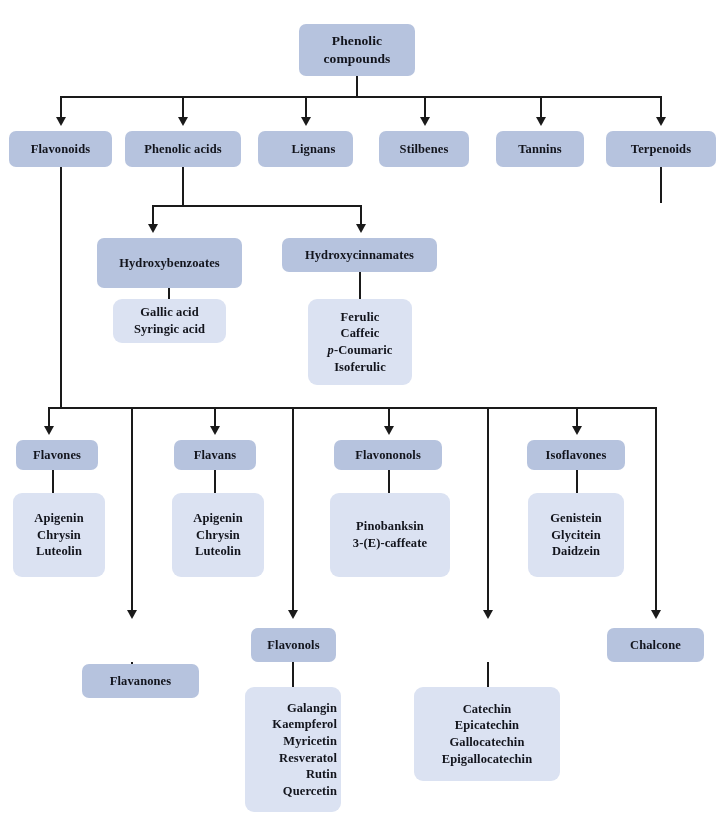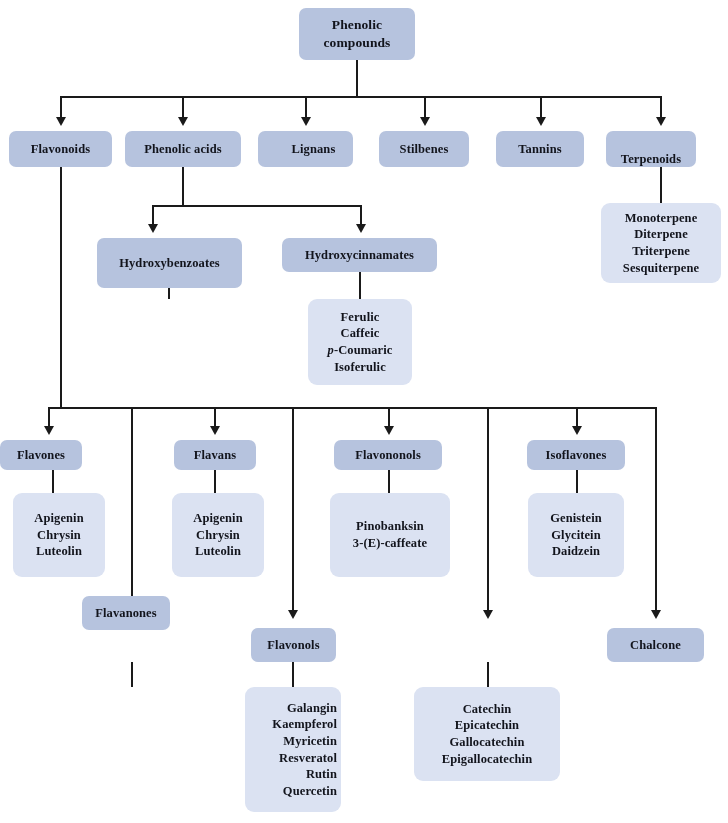--- a/index.html
+++ b/index.html
@@ -72,21 +72,21 @@
     border-right: 5px solid transparent;
     border-top: 9px solid #1a1a1a;
     z-index: 2;
   }
 </style>
 </head>
 <body>
 
 <div id="canvas">
 
-  <div class="node root" style="left:299px; top:8px; width:116px; height:52px;">
+  <div class="node root" style="left:299px; top:24px; width:116px; height:52px;">
     <span class="lines">
       <span>Phenolic</span>
       <span>compounds</span>
     </span>
   </div>
 
   <div class="edge vline" style="left:356px; top:60px; width:1.6px; height:37px;"></div>
 
   <div class="edge hline" style="left:61px; top:96px; width:600px; height:1.6px;"></div>
 
@@ -131,51 +131,49 @@
       <span>Stilbenes</span>
     </span>
   </div>
 
   <div class="node head" style="left:496px; top:131px; width:88px; height:36px;">
     <span class="lines">
       <span>Tannins</span>
     </span>
   </div>
 
-  <div class="node head" style="left:606px; top:131px; width:90px; height:36px;align-items:flex-end;">
+  <div class="node head" style="left:606px; top:131px; width:110px; height:36px;">
     <span class="lines">
       <span>Terpenoids</span>
     </span>
   </div>
 
   <div class="edge vline" style="left:660px; top:167px; height:36px;"></div>
-  <div class="node leaf" style="left:601px; top:203px; width:120px; height:80px;">
-    <span class="lines">
-      <span>Monoterpene</span>
-      <span>Diterpene</span>
-      <span>Triterpene</span>
-      <span>Sesquiterpene</span>
-    </span>
-  </div>
 
   <div class="edge vline" style="left:182px; top:167px; height:39px;"></div>
   <div class="edge hline" style="left:153px; top:205px; width:209px; height:1.6px;"></div>
 
   <div class="edge vline" style="left:152px; top:205px; height:22px;"></div>
   <div class="arrow" style="left:148px; top:224px;"></div>
 
   <div class="edge vline" style="left:360px; top:205px; height:22px;"></div>
   <div class="arrow" style="left:356px; top:224px;"></div>
 
   <div class="node head" style="left:97px; top:238px; width:145px; height:50px;">
     <span class="lines">
       <span>Hydroxybenzoates</span>
     </span>
   </div>
   <div class="edge vline" style="left:168px; top:272px; height:27px;"></div>
+  <div class="node leaf" style="left:113px; top:299px; width:113px; height:44px;">
+    <span class="lines">
+      <span>Gallic acid</span>
+      <span>Syringic acid</span>
+    </span>
+  </div>
 
   <div class="node head" style="left:282px; top:238px; width:155px; height:34px;">
     <span class="lines">
       <span>Hydroxycinnamates</span>
     </span>
   </div>
   <div class="edge vline" style="left:359px; top:272px; height:27px;"></div>
   <div class="node leaf" style="left:308px; top:299px; width:104px; height:86px;">
     <span class="lines">
       <span>Ferulic</span>
@@ -205,21 +203,21 @@
 
   <div class="edge vline" style="left:292px; top:407px; height:206px;"></div>
   <div class="arrow" style="left:288px; top:610px;"></div>
 
   <div class="edge vline" style="left:487px; top:407px; height:206px;"></div>
   <div class="arrow" style="left:483px; top:610px;"></div>
 
   <div class="edge vline" style="left:655px; top:407px; height:206px;"></div>
   <div class="arrow" style="left:651px; top:610px;"></div>
 
-  <div class="node head" style="left:0; top:440px; width:82px; height:30px;">
+  <div class="node head" style="left:16px; top:440px; width:82px; height:30px;">
     <span class="lines">
       <span>Flavones</span>
     </span>
   </div>
   <div class="edge vline" style="left:52px; top:470px; height:23px;"></div>
   <div class="node leaf" style="left:13px; top:493px; width:92px; height:84px;">
     <span class="lines">
       <span>Apigenin</span>
       <span>Chrysin</span>
       <span>Luteolin</span>
@@ -260,21 +258,21 @@
   </div>
   <div class="edge vline" style="left:576px; top:470px; height:23px;"></div>
   <div class="node leaf" style="left:528px; top:493px; width:96px; height:84px;">
     <span class="lines">
       <span>Genistein</span>
       <span>Glycitein</span>
       <span>Daidzein</span>
     </span>
   </div>
 
-  <div class="node head" style="left:82px; top:596px; width:88px; height:34px;font-family:Liberation Serif, serif;">
+  <div class="node head" style="left:82px; top:664px; width:117px; height:34px;font-family:Liberation Serif, serif;">
     <span class="lines">
       <span>Flavanones</span>
     </span>
   </div>
   <div class="edge vline" style="left:131px; top:662px; height:25px;"></div>
 
   <div class="node head" style="left:251px; top:628px; width:85px; height:34px;">
     <span class="lines">
       <span>Flavonols</span>
     </span>

